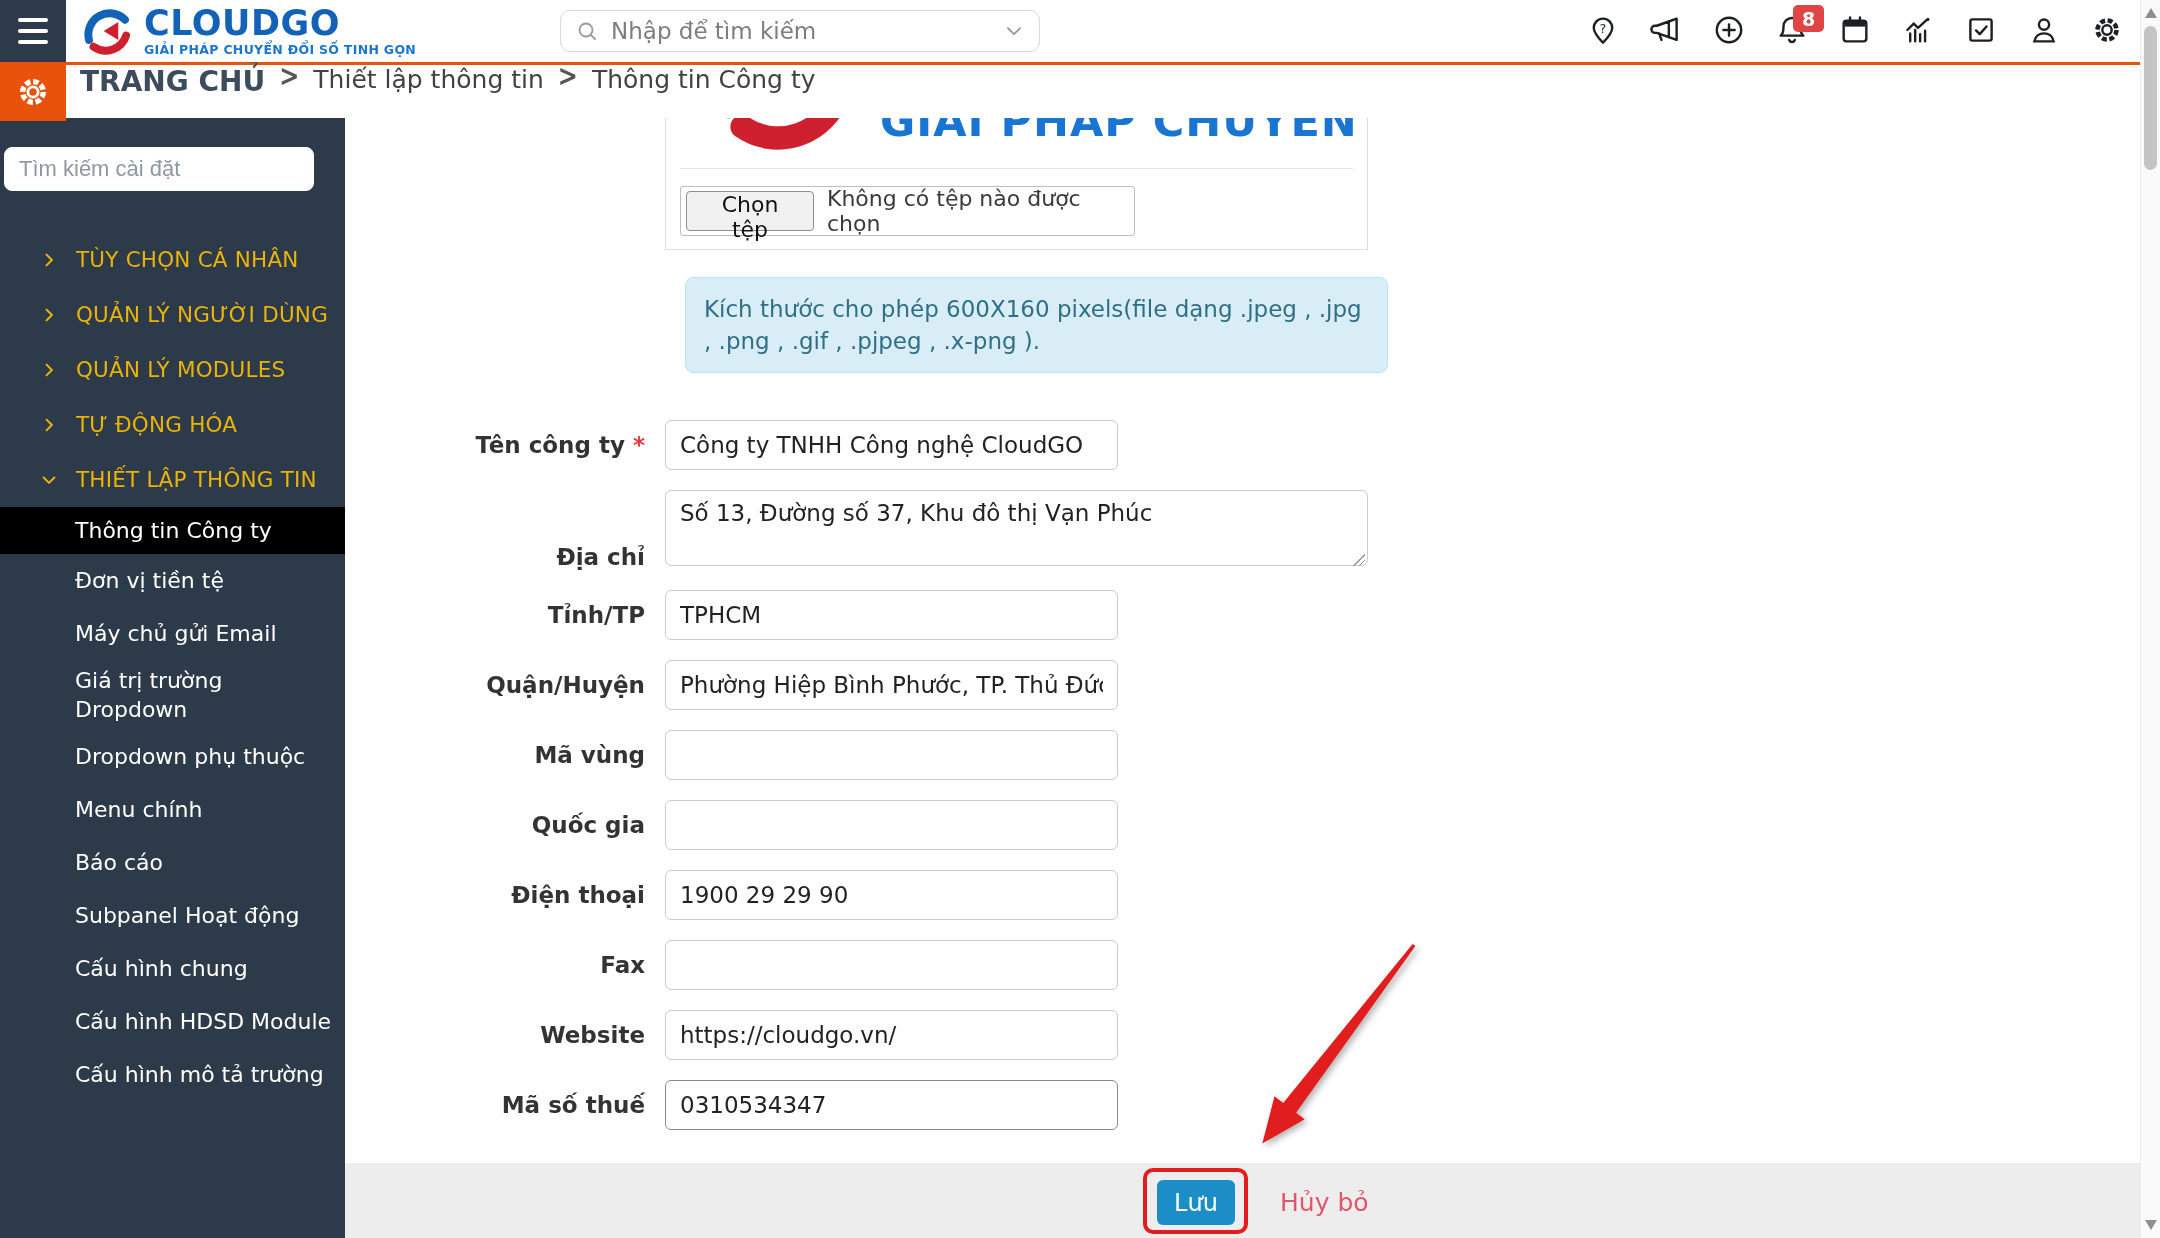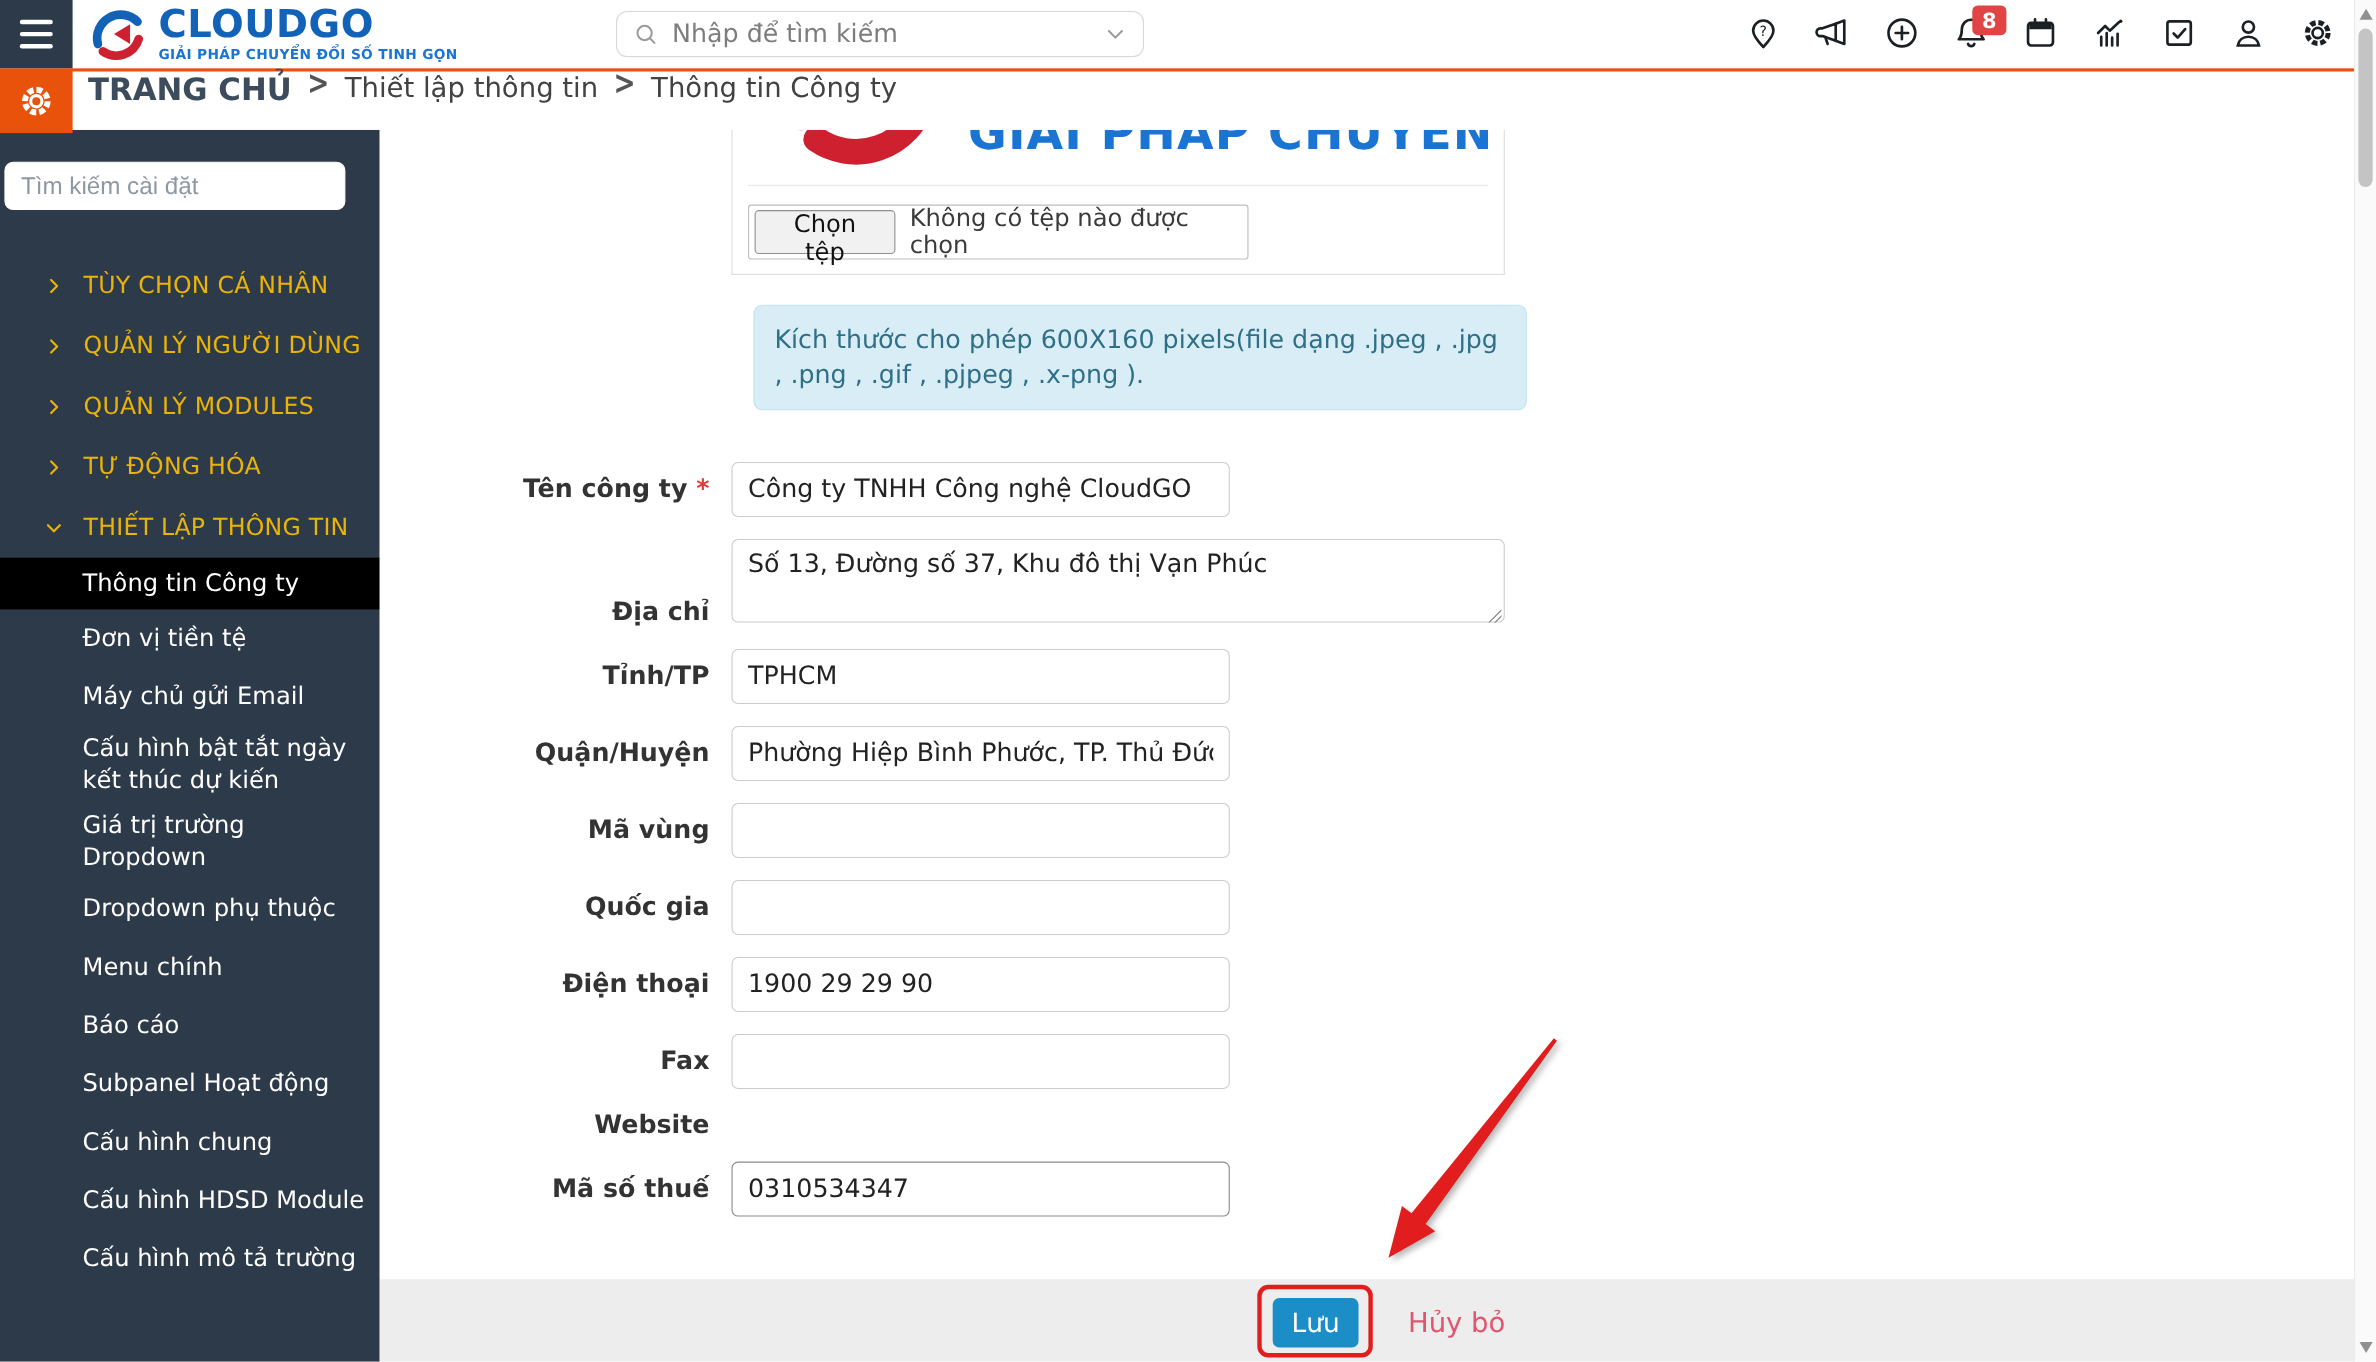--- a/index.html
+++ b/index.html
@@ -270,21 +270,20 @@
               <svg viewBox="0 0 24 24" fill="none" stroke="currentColor" stroke-width="2.4" stroke-linecap="round" stroke-linejoin="round">
                 <path d="M5.5 9l6.5 6.5L18.5 9"></path>
               </svg>
             </span>
             <span class="lbl">THIẾT LẬP THÔNG TIN</span>
           </div>
           <div class="sb-items">
             <div class="sb-item active">Thông tin Công ty</div>
             <div class="sb-item">Đơn vị tiền tệ</div>
             <div class="sb-item">Máy chủ gửi Email</div>
-            <div class="sb-item">Cấu hình bật tắt ngày kết thúc dự kiến</div>
             <div class="sb-item">Giá trị trường Dropdown</div>
             <div class="sb-item">Dropdown phụ thuộc</div>
             <div class="sb-item">Menu chính</div>
             <div class="sb-item">Báo cáo</div>
             <div class="sb-item">Subpanel Hoạt động</div>
             <div class="sb-item">Cấu hình chung</div>
             <div class="sb-item">Cấu hình HDSD Module</div>
             <div class="sb-item">Cấu hình mô tả trường</div>
           </div>
         </div>
@@ -339,20 +338,21 @@
         <div class="form-row">
           <label class="form-label">Điện thoại</label>
           <input type="text" value="1900 29 29 90" class="form-input short" style="">
         </div>
         <div class="form-row">
           <label class="form-label">Fax</label>
           <input type="text" value="" class="form-input short" style="">
         </div>
         <div class="form-row">
           <label class="form-label">Website</label>
+          <input type="text" value="https://cloudgo.vn/" class="form-input short" style="">
         </div>
         <div class="form-row">
           <label class="form-label">Mã số thuế</label>
           <input type="text" value="0310534347" class="form-input short focused" style="">
         </div>
       </div>
   </div>
 
   <div class="footer"></div>
   <button class="save-btn">Lưu</button>

